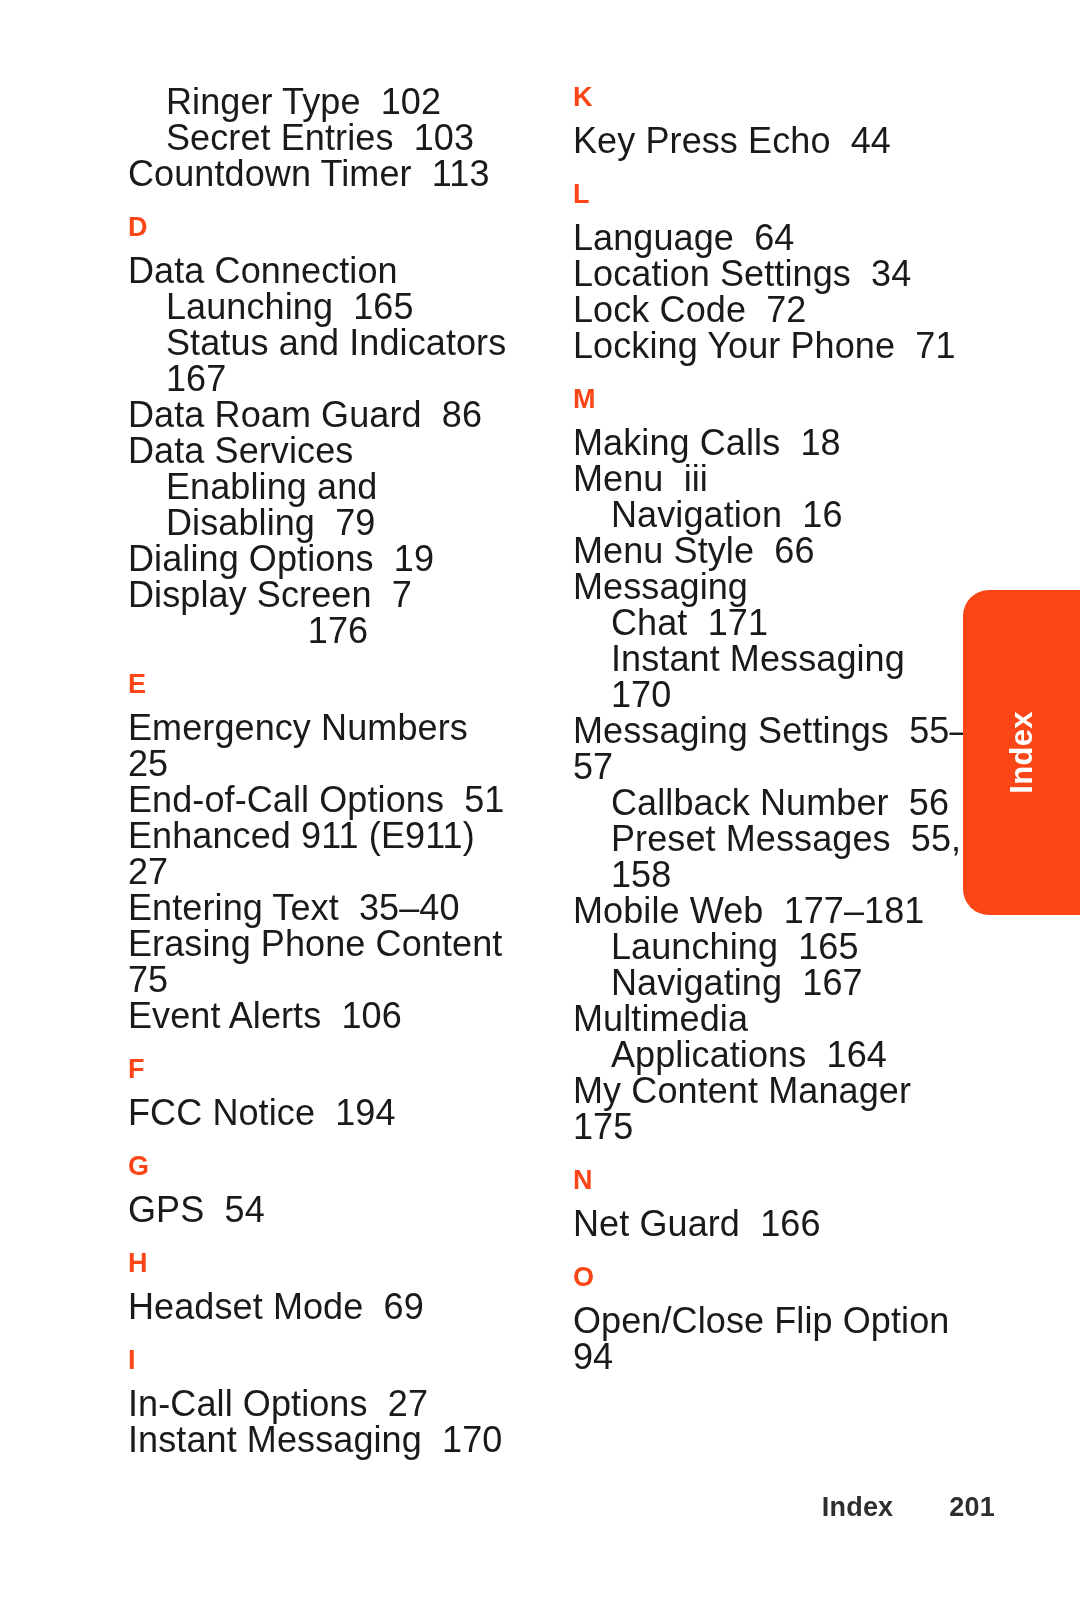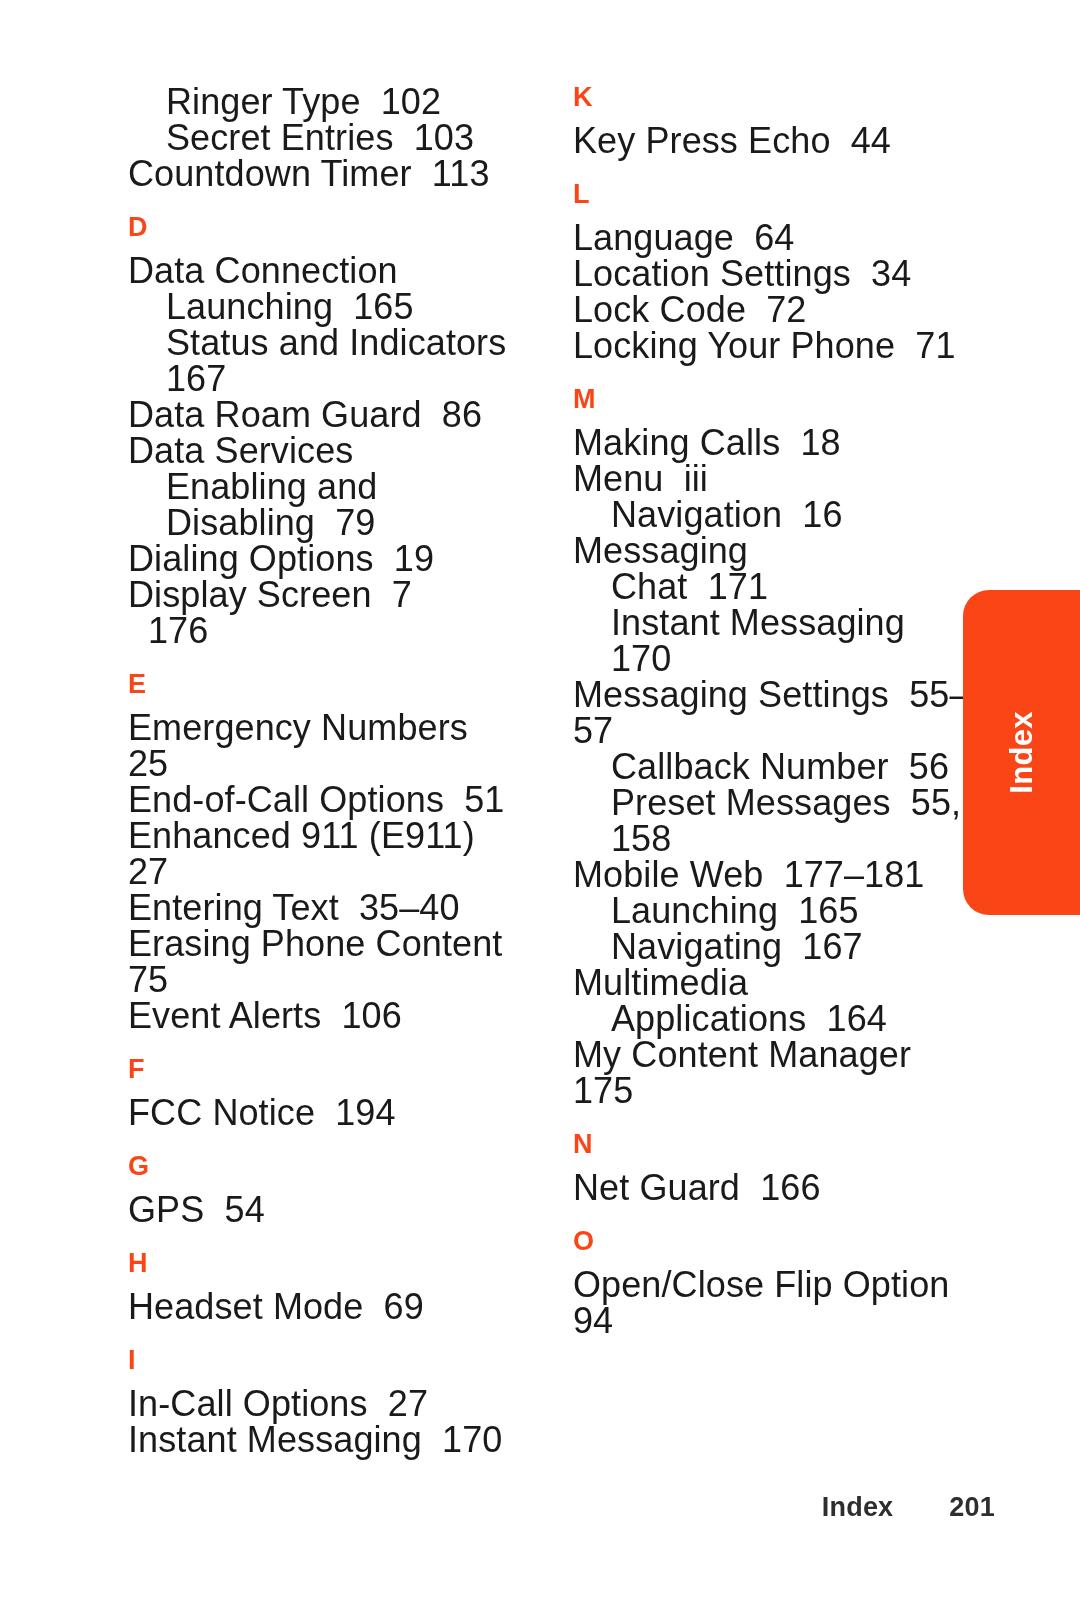--- a/index.html
+++ b/index.html
@@ -82,21 +82,21 @@
   .entry {
     font-size: 36px;
     line-height: 36px;
     color: #1a1a1a;
     white-space: pre-wrap;
     letter-spacing: 0.1px;
   }
   .entry.level-1 { padding-left: 0; }
   .entry.level-2 { padding-left: 38px; }
   
-  .entry.cont    { padding-left: 20px; }
+  .entry.cont    { padding-left: 20px; text-align: center; }
 
   
   .footer {
     position: absolute;
     left: 0;
     top: 1492px;
     width: 1080px;
     height: 44px;
   }
   .footer-inner {
@@ -174,20 +174,21 @@
         <div class="entry level-1">Language  64</div>
         <div class="entry level-1">Location Settings  34</div>
         <div class="entry level-1">Lock Code  72</div>
         <div class="entry level-1">Locking Your Phone  71</div>
         <div class="gap-before-letter"></div>
         <div class="section-letter">M</div>
         <div class="gap-after-letter"></div>
         <div class="entry level-1">Making Calls  18</div>
         <div class="entry level-1">Menu  iii</div>
         <div class="entry level-2">Navigation  16</div>
+        <div class="entry level-1">Menu Style  66</div>
         <div class="entry level-1">Messaging</div>
         <div class="entry level-2">Chat  171</div>
         <div class="entry level-2">Instant Messaging  170</div>
         <div class="entry level-1">Messaging Settings  55–57</div>
         <div class="entry level-2">Callback Number  56</div>
         <div class="entry level-2">Preset Messages  55, 158</div>
         <div class="entry level-1">Mobile Web  177–181</div>
         <div class="entry level-2">Launching  165</div>
         <div class="entry level-2">Navigating  167</div>
         <div class="entry level-1">Multimedia</div>

